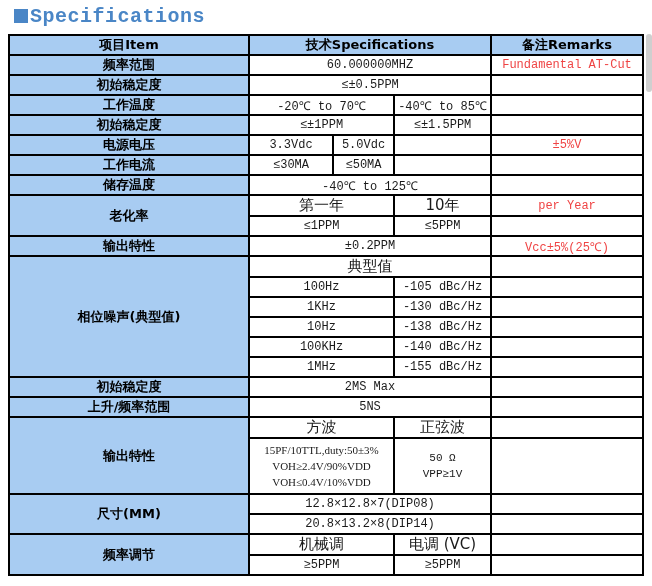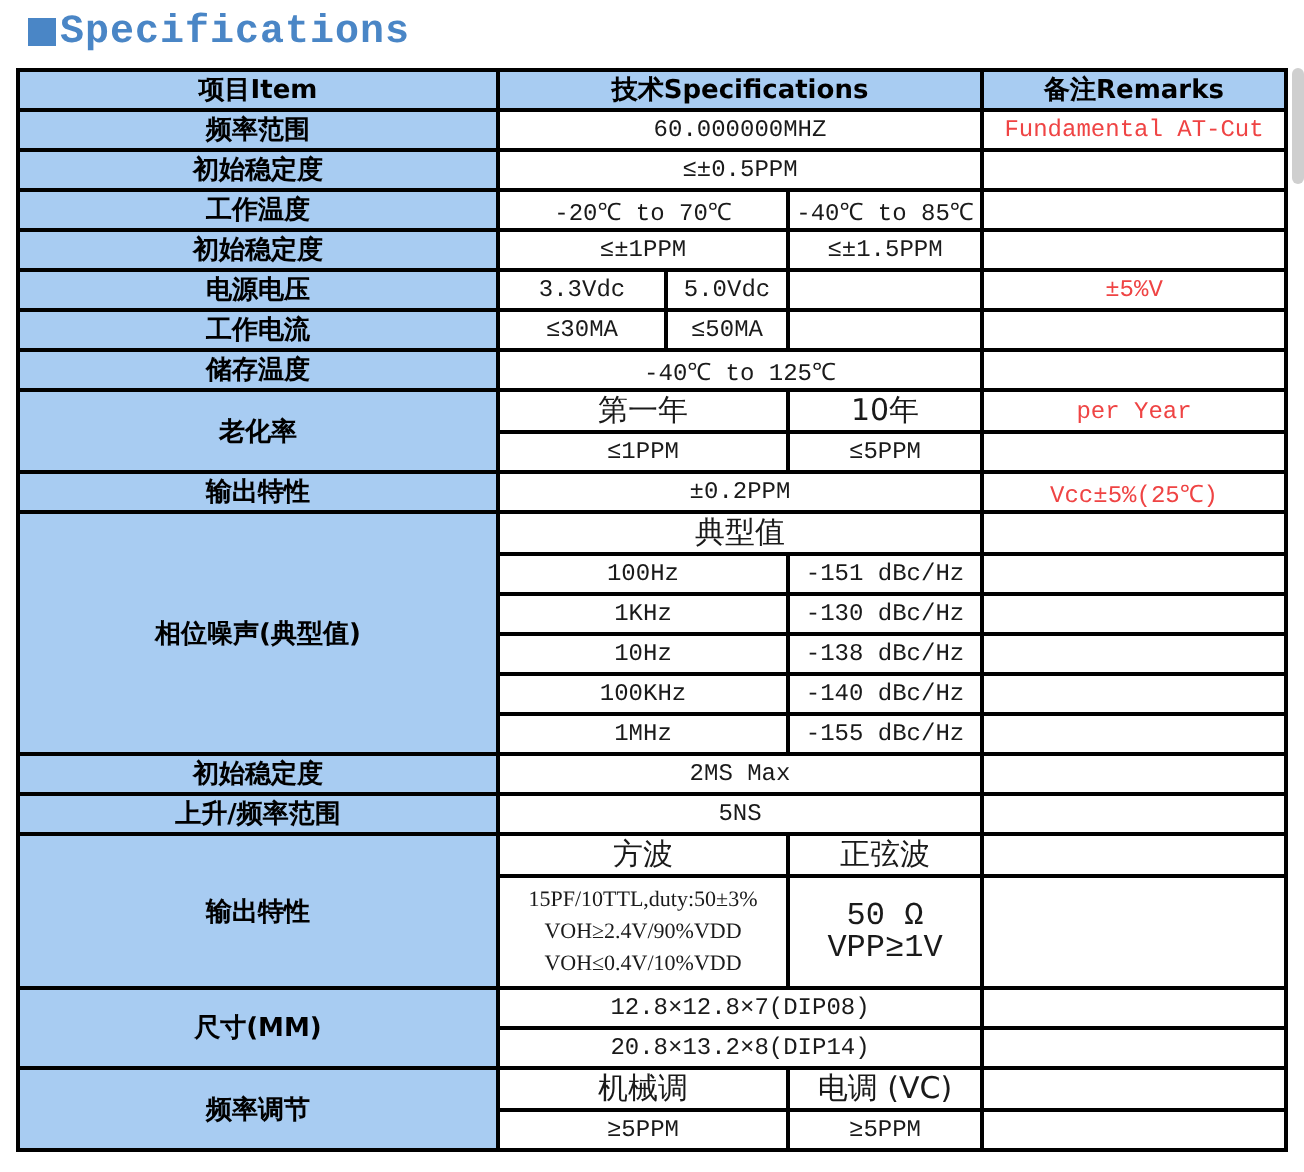--- a/index.html
+++ b/index.html
@@ -32,21 +32,21 @@
     font-weight:bold;font-size:13px;color:#000;margin-top:24px;
   }
   td.cn{
     font-family:"DejaVu Sans","Liberation Sans",sans-serif;
     font-size:15px;
   }
   td.rem{color:#ef4444;margin-top:34px;}
   tr.tall{height:56px;}
   td.multiline{white-space:normal;}
   .line{line-height:16px;font-size:11px;font-family:Liberation Serif, serif;}
-  .line2{line-height:16px;font-size:16px;}
+  .line2{line-height:16px;font-size:11px;}
   .scrollbar-strip{
     position:absolute;right:0px;top:34px;width:6px;height:58px;
     background:#cfcfcf;border-radius:3px;
   }
 </style>
 </head>
 <body>
 
 <div class="page-title">
   <span class="title-square"></span>
@@ -135,21 +135,21 @@
     <td class="rem">Vcc±5%(25℃)</td>
   </tr>
 
   <tr>
     <td class="item" rowspan="6">相位噪声(典型值)</td>
     <td class="cn" colspan="3">典型值</td>
     <td></td>
   </tr>
   <tr>
     <td colspan="2">100Hz</td>
-    <td>-151 dBc/Hz</td>
+    <td>-105 dBc/Hz</td>
     <td></td>
   </tr>
   <tr>
     <td colspan="2">1KHz</td>
     <td>-130 dBc/Hz</td>
     <td></td>
   </tr>
   <tr>
     <td colspan="2">10Hz</td>
     <td>-138 dBc/Hz</td>

